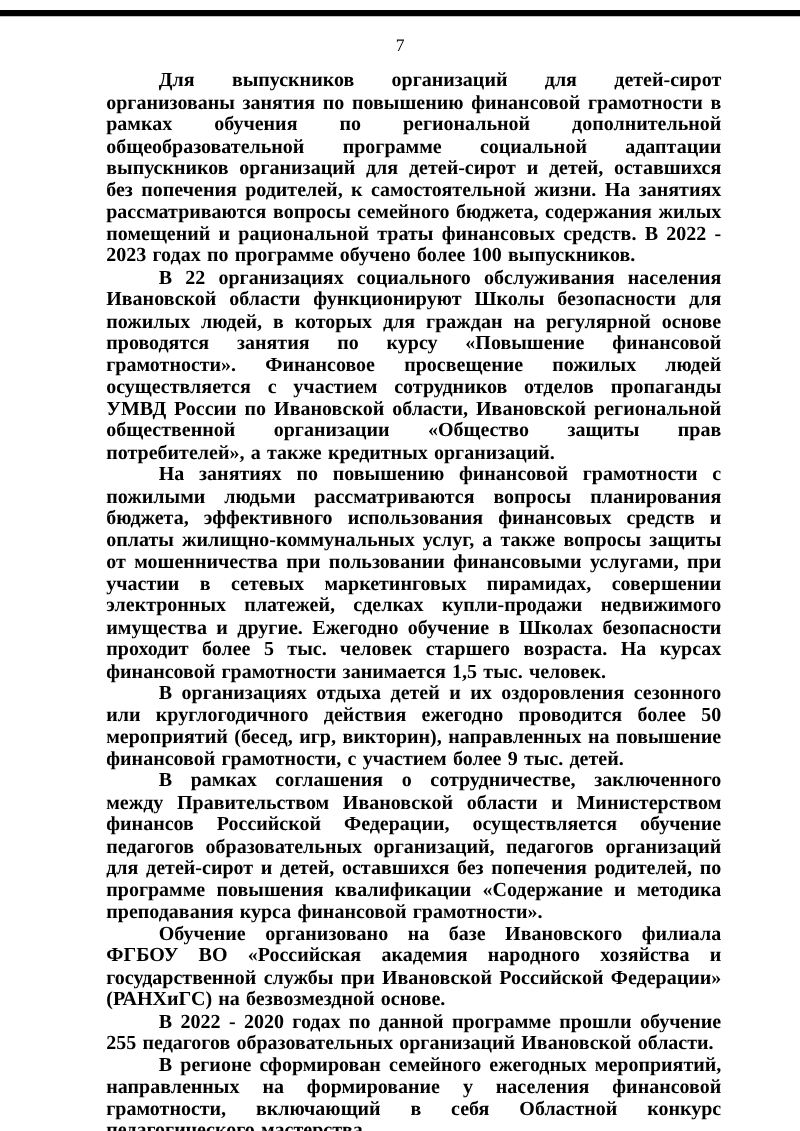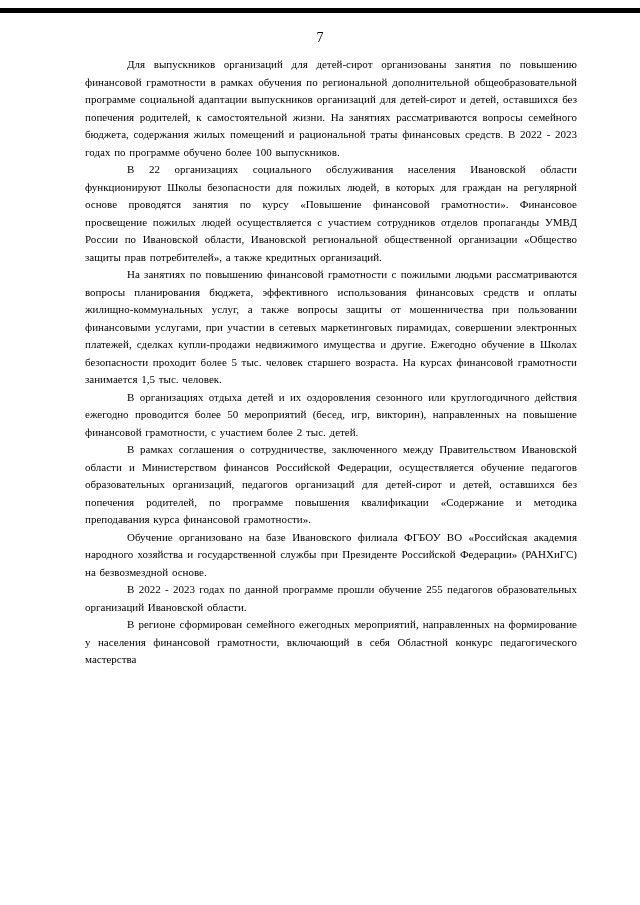--- a/index.html
+++ b/index.html
@@ -35,36 +35,37 @@
   }
   .content {
     position: absolute;
     top: 56px;
     left: 85px;
     width: 492px;
   }
   .content p {
     margin: 0;
     padding: 0;
-    font-size: 11px;
+    font-size: 16px;
     line-height: 17.5px;
     text-align: justify;
     text-indent: 42px;
     word-spacing: 1px;
+    font-weight: bold;
   }
 </style>
 </head>
 <body>
 
 <div class="page">
   <div class="top-rule"></div>
   <div class="page-number">7</div>
   <div class="content">
     <p>Для выпускников организаций для детей-сирот организованы занятия по повышению финансовой грамотности в рамках обучения по региональной дополнительной общеобразовательной программе социальной адаптации выпускников организаций для детей-сирот и детей, оставшихся без попечения родителей, к самостоятельной жизни. На занятиях рассматриваются вопросы семейного бюджета, содержания жилых помещений и рациональной траты финансовых средств. В 2022 - 2023 годах по программе обучено более 100 выпускников.</p>
     <p>В 22 организациях социального обслуживания населения Ивановской области функционируют Школы безопасности для пожилых людей, в которых для граждан на регулярной основе проводятся занятия по курсу «Повышение финансовой грамотности». Финансовое просвещение пожилых людей осуществляется с участием сотрудников отделов пропаганды УМВД России по Ивановской области, Ивановской региональной общественной организации «Общество защиты прав потребителей», а также кредитных организаций.</p>
     <p>На занятиях по повышению финансовой грамотности с пожилыми людьми рассматриваются вопросы планирования бюджета, эффективного использования финансовых средств и оплаты жилищно-коммунальных услуг, а также вопросы защиты от мошенничества при пользовании финансовыми услугами, при участии в сетевых маркетинговых пирамидах, совершении электронных платежей, сделках купли-продажи недвижимого имущества и другие. Ежегодно обучение в Школах безопасности проходит более 5 тыс. человек старшего возраста. На курсах финансовой грамотности занимается 1,5 тыс. человек.</p>
-    <p>В организациях отдыха детей и их оздоровления сезонного или круглогодичного действия ежегодно проводится более 50 мероприятий (бесед, игр, викторин), направленных на повышение финансовой грамотности, с участием более 2 тыс. детей.</p>
+    <p>В организациях отдыха детей и их оздоровления сезонного или круглогодичного действия ежегодно проводится более 50 мероприятий (бесед, игр, викторин), направленных на повышение финансовой грамотности, с участием более 9 тыс. детей.</p>
     <p>В рамках соглашения о сотрудничестве, заключенного между Правительством Ивановской области и Министерством финансов Российской Федерации, осуществляется обучение педагогов образовательных организаций, педагогов организаций для детей-сирот и детей, оставшихся без попечения родителей, по программе повышения квалификации «Содержание и методика преподавания курса финансовой грамотности».</p>
-    <p>Обучение организовано на базе Ивановского филиала ФГБОУ ВО «Российская академия народного хозяйства и государственной службы при Президенте Российской Федерации» (РАНХиГС) на безвозмездной основе.</p>
-    <p>В 2022 - 2023 годах по данной программе прошли обучение 255 педагогов образовательных организаций Ивановской области.</p>
+    <p>Обучение организовано на базе Ивановского филиала ФГБОУ ВО «Российская академия народного хозяйства и государственной службы при Ивановской Российской Федерации» (РАНХиГС) на безвозмездной основе.</p>
+    <p>В 2022 - 2020 годах по данной программе прошли обучение 255 педагогов образовательных организаций Ивановской области.</p>
     <p>В регионе сформирован семейного ежегодных мероприятий, направленных на формирование у населения финансовой грамотности, включающий в себя Областной конкурс педагогического мастерства</p>
   </div>
 </div>
 
 </body></html>

